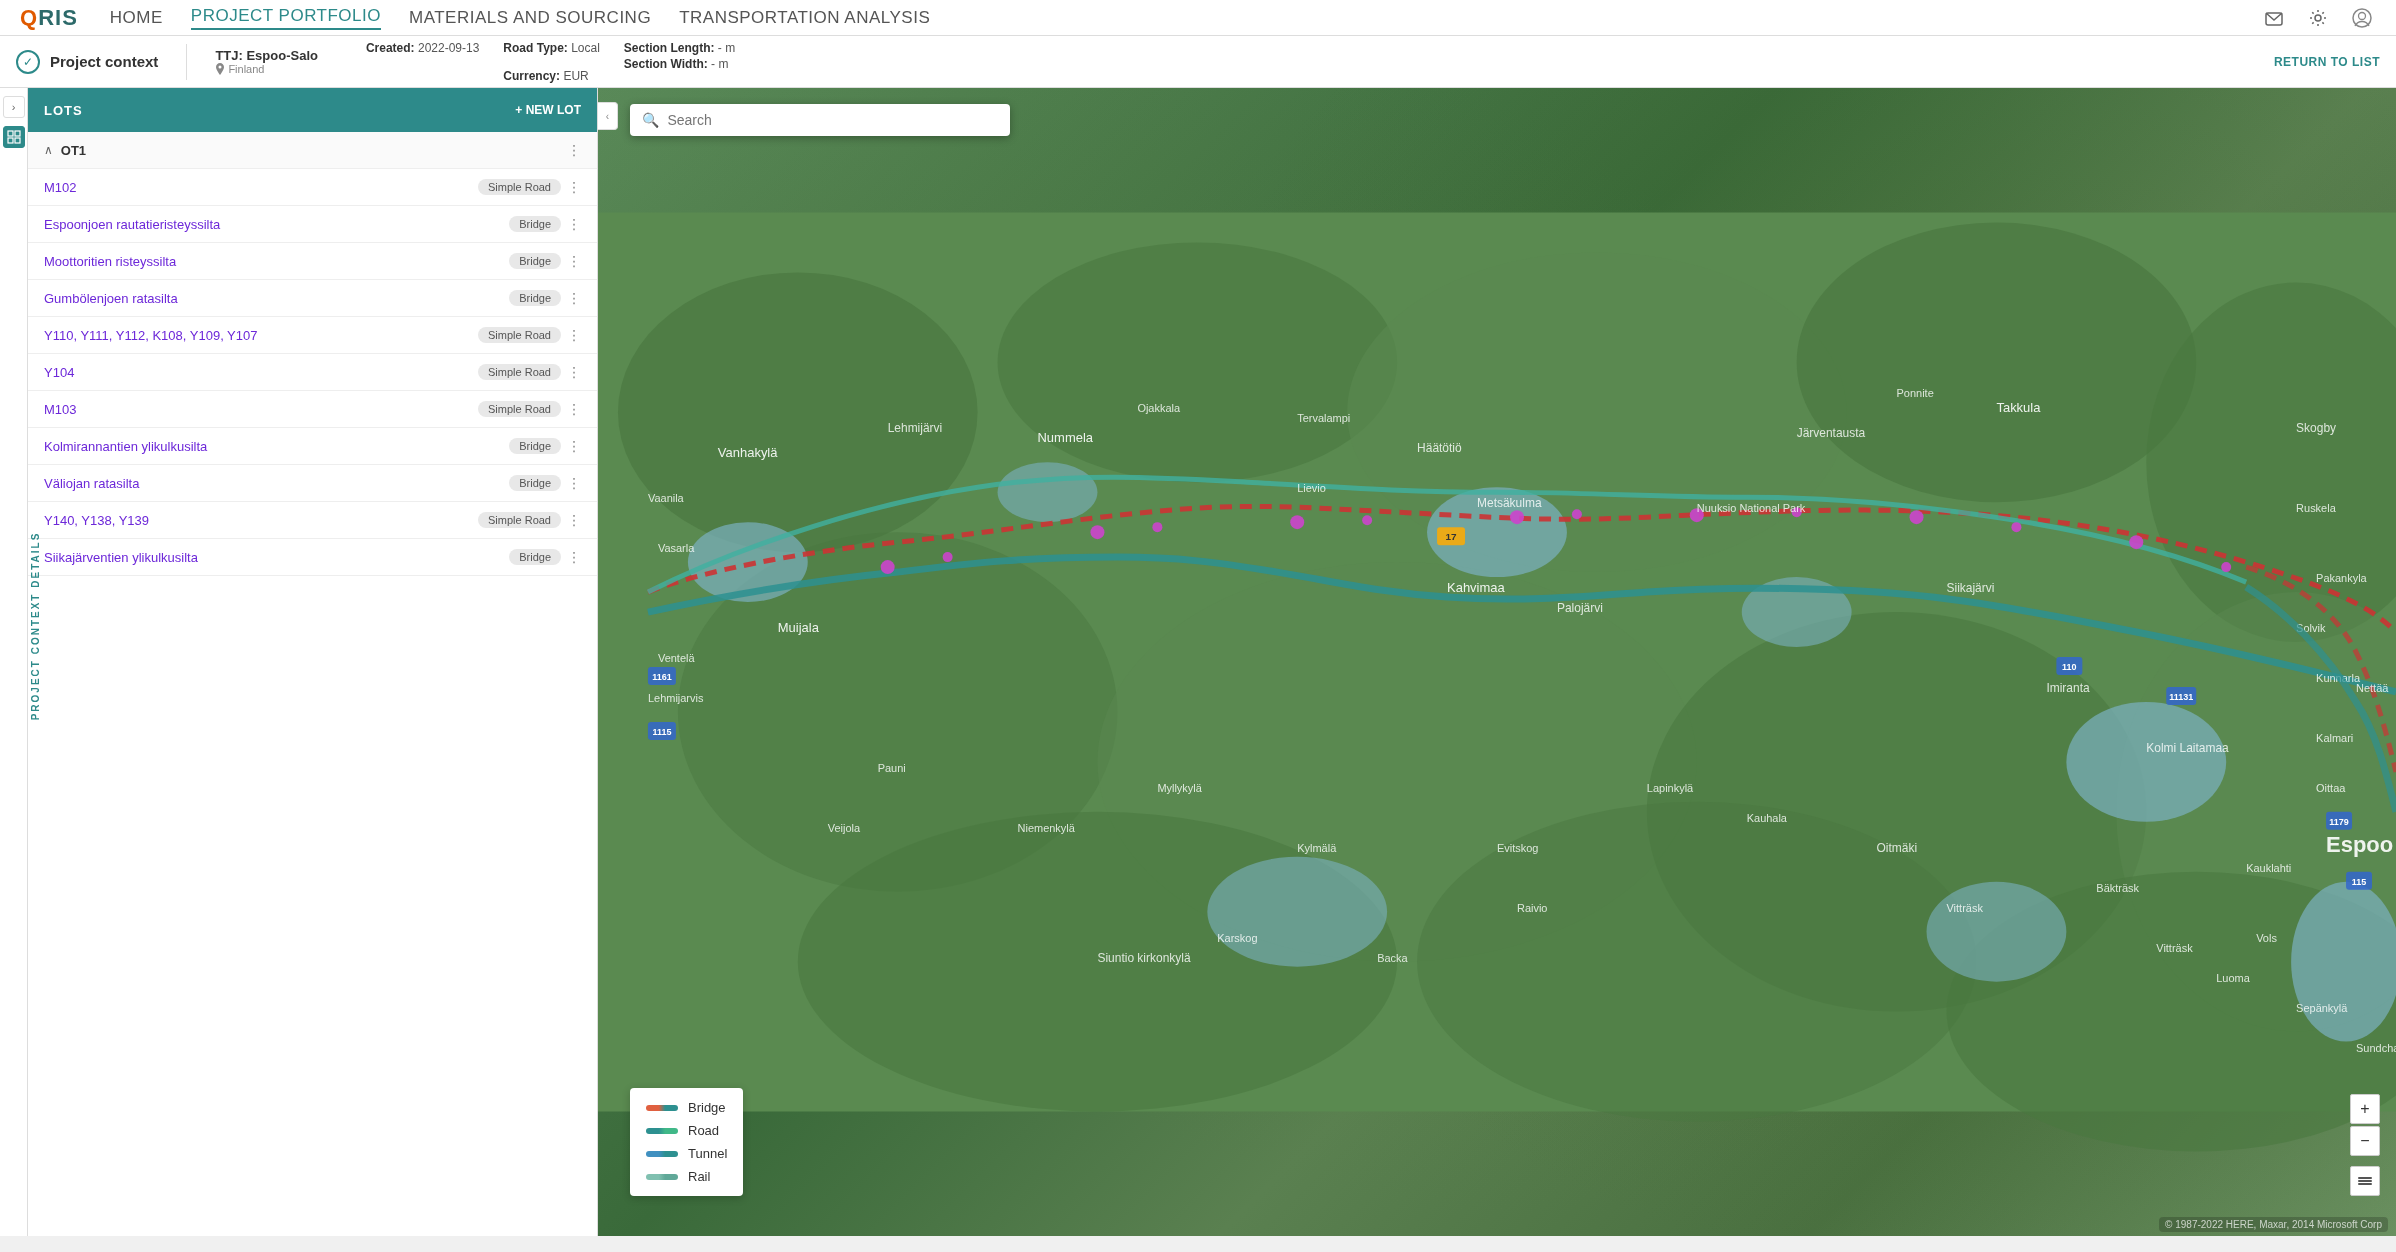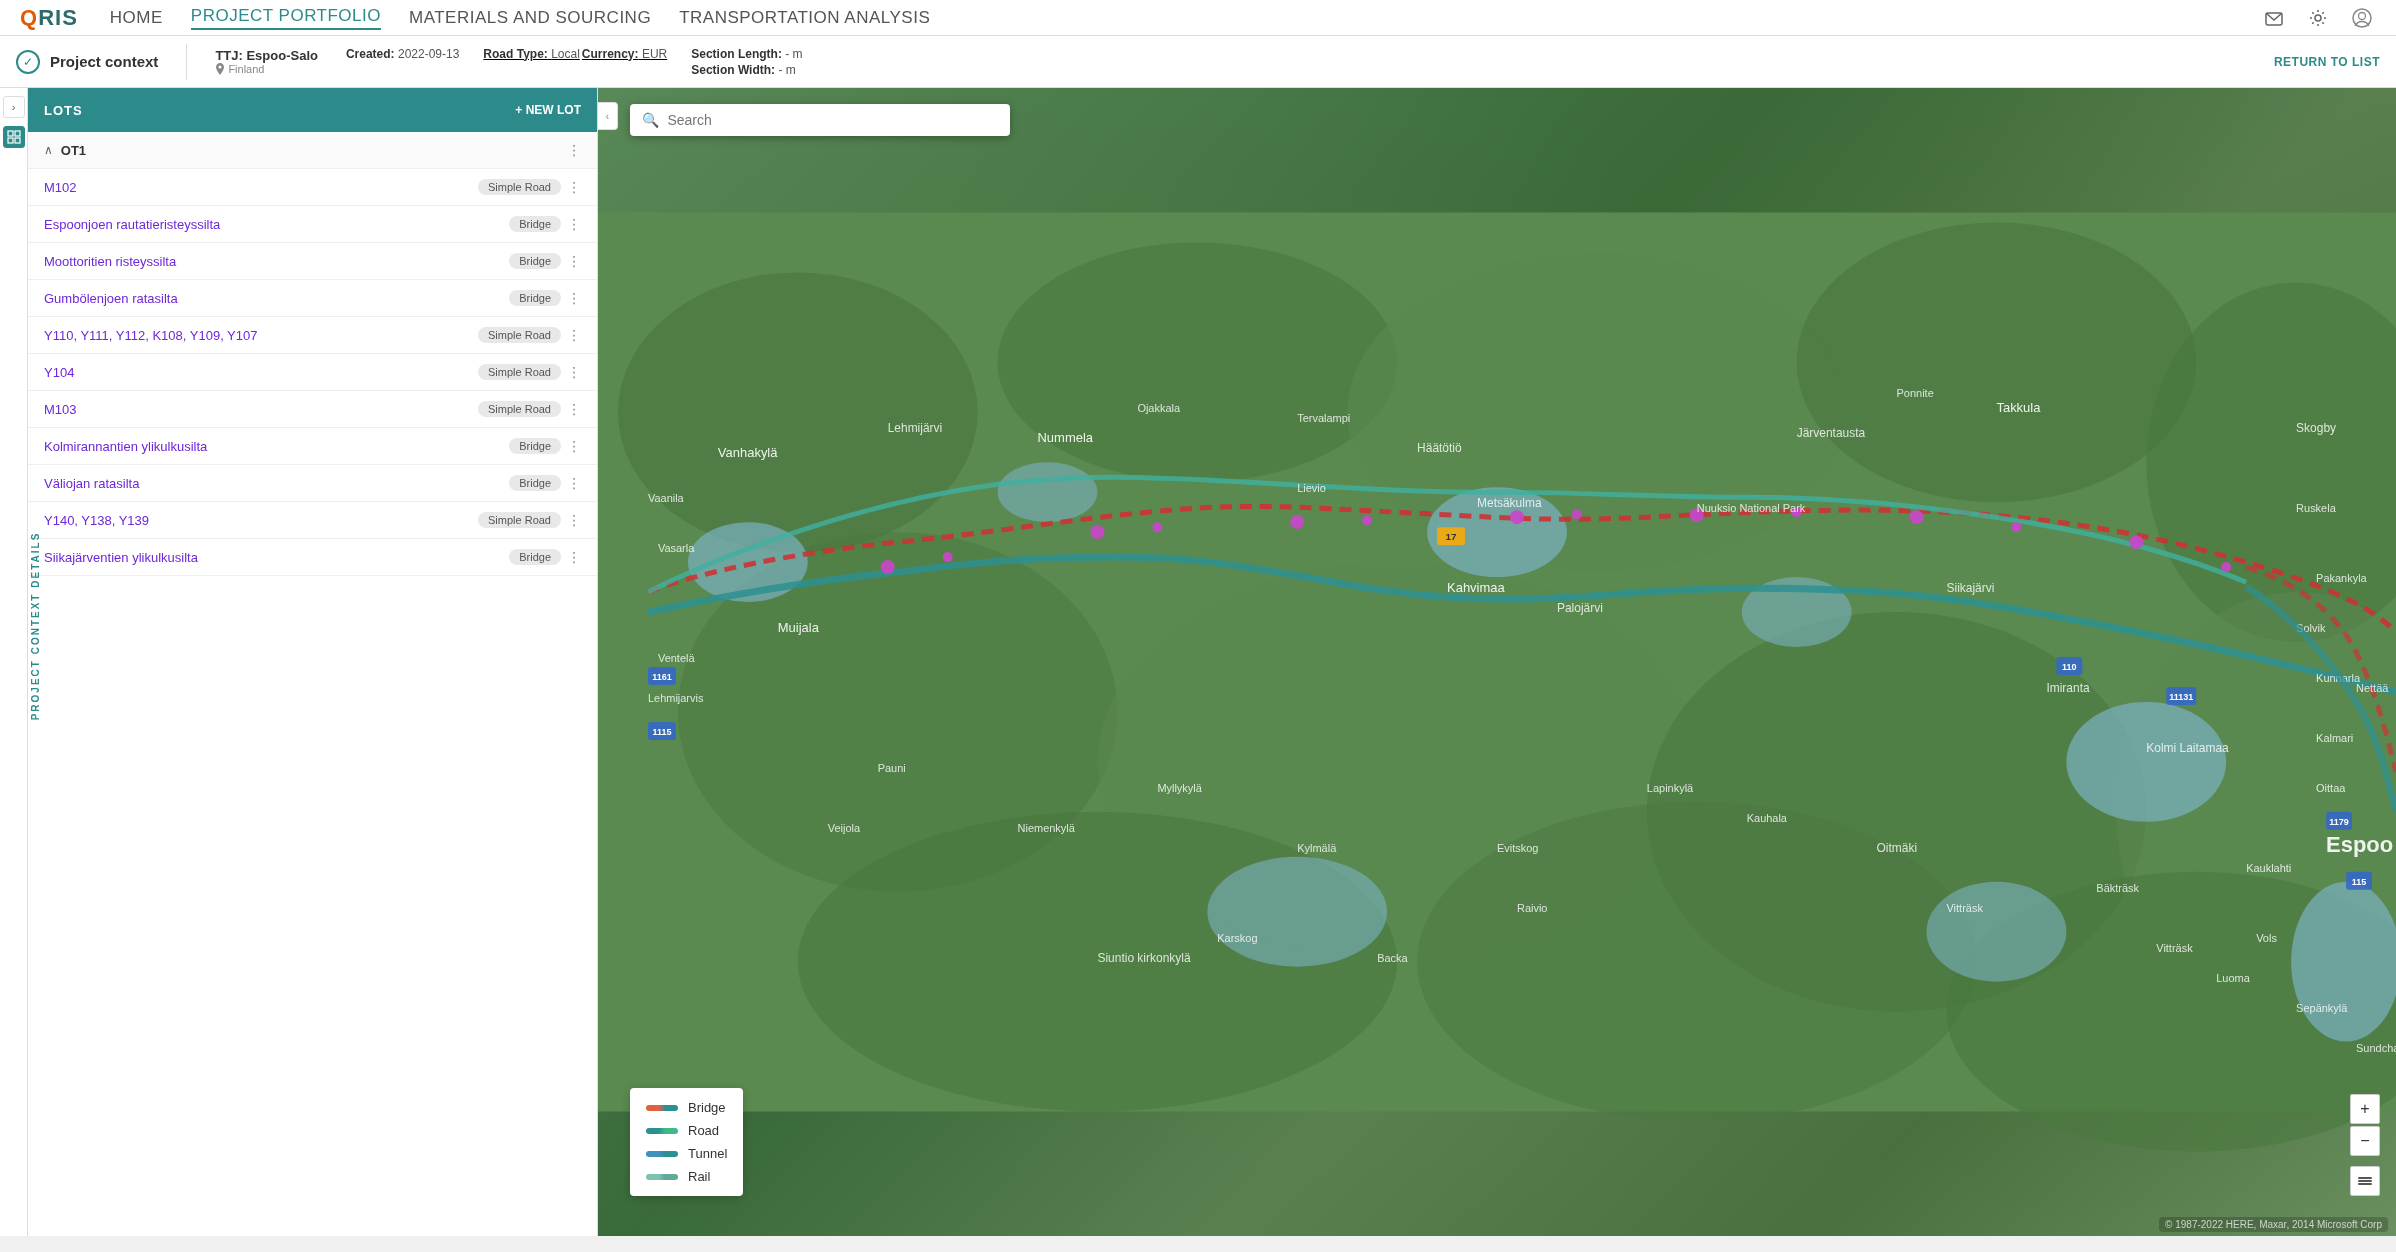--- a/index.html
+++ b/index.html
@@ -25,21 +25,21 @@
       background: #fff; border-bottom: 1px solid #ddd;
       padding: 0 16px; gap: 20px;
     }
     .project-context { display: flex; align-items: center; gap: 10px; }
     .ctx-icon { width: 24px; height: 24px; border-radius: 50%; border: 2px solid #2d8a8a; display: flex; align-items: center; justify-content: center; color: #2d8a8a; font-size: 12px; }
     .ctx-title { font-size: 15px; font-weight: 600; color: #333; }
     .ctx-divider { width: 1px; height: 36px; background: #ddd; margin: 0 8px; }
     .ctx-project { display: flex; flex-direction: column; }
     .ctx-project-name { font-size: 13px; font-weight: 600; color: #333; }
     .ctx-project-loc { font-size: 11px; color: #888; display: flex; align-items: center; gap: 3px; }
-    .meta-items { display: flex; gap: 24px; margin-left: 8px; }
+    .meta-items { display: flex; gap: 24px; margin-left: 28px; }
     .meta-item { font-size: 12px; color: #555; }
     .meta-item strong { color: #333; }
     .return-btn { margin-left: auto; font-size: 12px; font-weight: 600; color: #2d8a8a; text-transform: uppercase; letter-spacing: 0.5px; cursor: pointer; border: none; background: none; }
 
     
     .main-layout { display: flex; height: calc(100vh - 104px); }
 
     
     .sidebar-toggle-strip {
       width: 28px; background: #fff; border-right: 1px solid #ddd;
@@ -223,21 +223,21 @@
           <path d="M5 0C2.79 0 1 1.79 1 4c0 2.97 4 8 4 8s4-5.03 4-8c0-2.21-1.79-4-4-4zm0 5.5A1.5 1.5 0 1 1 5 2.5a1.5 1.5 0 0 1 0 3z" fill="#888"></path>
         </svg>
       <span>Finland</span>
     </span>
   </div>
   <div class="meta-items">
     <div class="meta-item">
       <strong>Created:</strong>
       <span>2022-09-13</span>
     </div>
-    <div style="display:flex;flex-direction:row;gap:2px;text-decoration:underline;">
+    <div style="display:flex;flex-direction:column;gap:14px;">
       <div class="meta-item">
         <strong>Road Type:</strong>
         <span>Local</span>
       </div>
       <div class="meta-item">
         <strong>Currency:</strong>
         <span>EUR</span>
       </div>
     </div>
     <div style="display:flex;flex-direction:column;gap:2px;">

